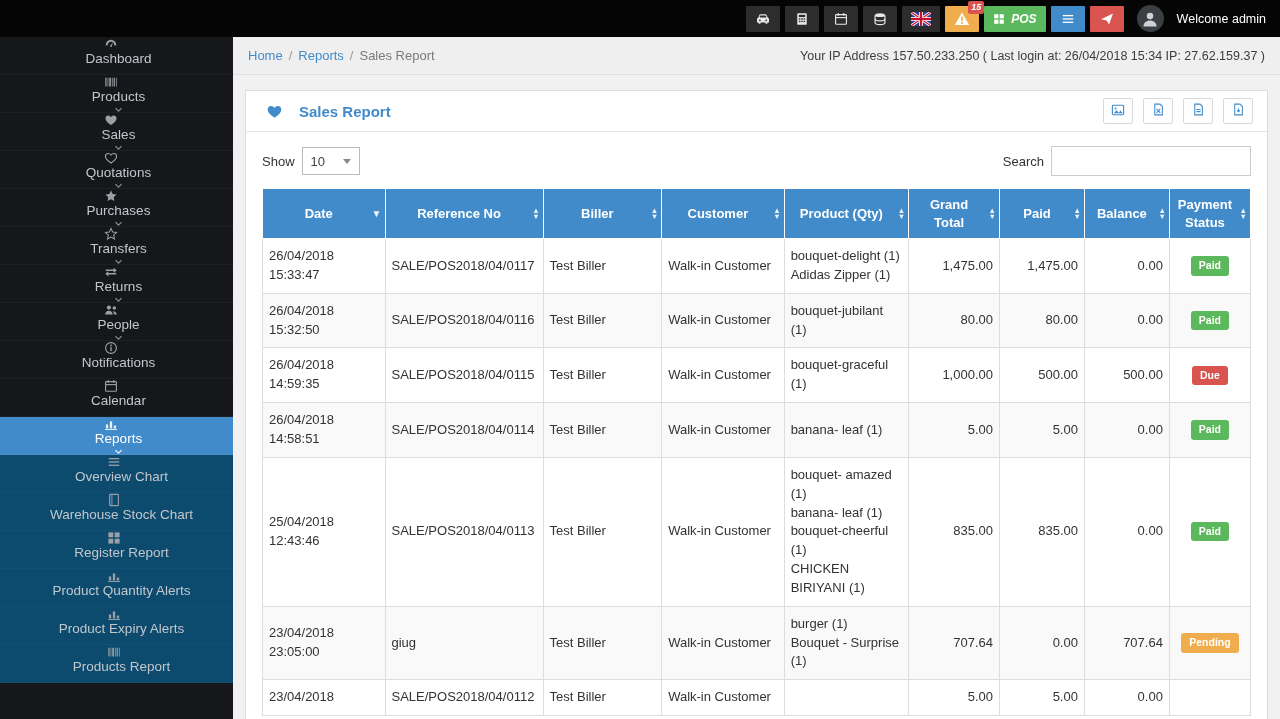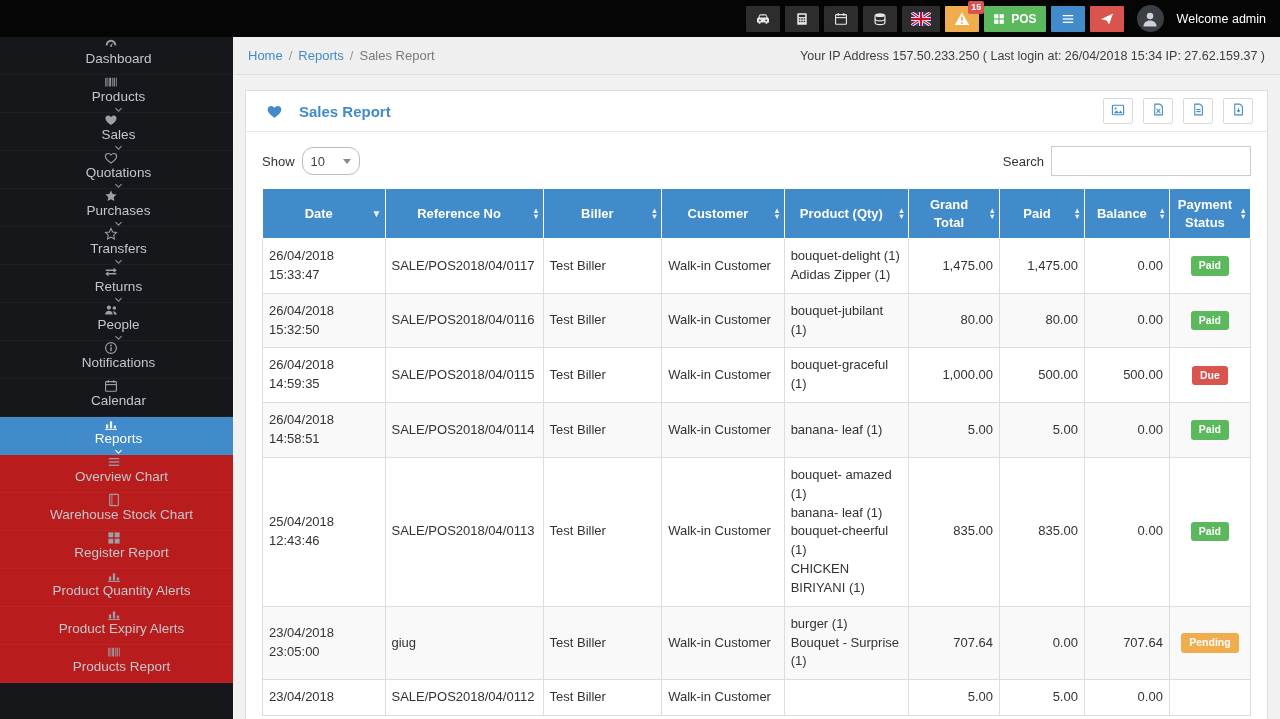--- a/index.html
+++ b/index.html
@@ -8,41 +8,41 @@
     width: 1280px; height: 719px;
     font-family: "Liberation Sans", sans-serif;
     background: #f1f1f1; position: relative;
   }
   button { font-family: inherit; cursor: pointer; border: none; background: none; }
 
   
   .topbar { position: fixed; top: 0; left: 0; width: 1280px; height: 37px; background: #050505; display: flex; align-items: center; z-index: 100; }
   .logo { width: 233px; height: 37px; background: #fff; display: flex; align-items: center; padding: 0 10px; font-size: 15px; font-weight: bold; color: #000; letter-spacing: .2px; }
   .topbar-right { margin-left: auto; display: flex; align-items: center; gap: 5px; padding-right: 14px; }
-  .tb-btn { height: 26px; min-width: 34px; border-radius: 1px; background: #2d2d2d; color: #e8e8e8; display: flex; align-items: center; justify-content: center; padding: 0 9px; position: relative; }
+  .tb-btn { height: 26px; min-width: 34px; border-radius: 1px; background: #2d2d2d; color: #e8e8e8; display: flex; align-items: center; justify-content: center; padding: 0 9px; position: relative; font-style: italic; }
   .tb-btn svg { display: block; }
   .tb-btn.orange { background: #f0ad4e; color: #fff; }
   .tb-btn.green  { background: #5cb85c; color: #fff; font-size: 12px; font-weight: bold; gap: 6px; }
   .tb-btn.blue   { background: #428bca; color: #fff; }
   .tb-btn.red    { background: #d9534f; color: #fff; }
   .badge-count { position: absolute; top: -5px; right: -5px; background: #d9534f; color: #fff; font-size: 9px; line-height: 1; padding: 2px 3px; border-radius: 2px; font-weight: bold; }
   .avatar { width: 27px; height: 27px; border-radius: 50%; background: #3b3f44; display: flex; align-items: flex-end; justify-content: center; color: #cdd2d6; margin-left: 8px; overflow: hidden; }
   .welcome { color: #fff; font-size: 12.5px; margin-left: 8px; white-space: nowrap; }
 
   
   .sidebar { position: fixed; top: 37px; left: 0; bottom: 0; width: 233px; background: #15171b; overflow: hidden; z-index: 50; }
   .side-item { display: flex; align-items: center; height: 38px; padding: 0 14px 0 18px; color: #c2c7cc; font-size: 13.5px; text-decoration: none; cursor: pointer; border-bottom: 1px solid rgba(255,255,255,.035); flex-direction: column; }
   .side-item .icon { width: 30px; display: flex; align-items: center; color: #9aa0a6; }
   .side-item .icon svg { width: 14px; height: 14px; }
   .side-item .side-label { flex: 1; }
   .side-item .chev { width: 12px; color: #868b90; }
   .side-item .chev svg { width: 11px; height: 11px; }
   .side-item.active { background: #428bca; color: #fff; }
   .side-item.active .icon, .side-item.active .chev { color: #eaf2fa; }
-  .side-item.sub { padding-left: 24px; background: #b91c1c; }
+  .side-item.sub { padding-left: 24px; background: #0c4a6e; }
 
   
   .content { margin-left: 233px; margin-top: 37px; height: 682px; overflow: hidden; background: #f1f1f1; }
   .breadcrumb-bar { height: 38px; background: #efefef; border-bottom: 1px solid #e0e0e0; display: flex; align-items: center; justify-content: space-between; padding: 0 15px; }
   .crumbs { font-size: 13px; display: flex; align-items: center; }
   .crumb.link { color: #428bca; cursor: pointer; }
   .crumb.current { color: #7a7a7a; }
   .sep { color: #9a9a9a; margin: 0 6px; }
   .ip-info { font-size: 12.5px; color: #3d3d3d; }
 
@@ -50,21 +50,21 @@
   .card-header { display: flex; align-items: center; padding: 7px 10px; border-bottom: 1px solid #e6e6e6; }
   .heart-wrap { color: #428bca; margin: 0 16px 0 10px; display: flex; }
   .heart-wrap svg { width: 17px; height: 17px; }
   .card-title { color: #428bca; font-weight: bold; font-size: 15px; }
   .export-group { margin-left: auto; display: flex; gap: 10px; padding-right: 4px; }
   .export-btn { width: 30px; height: 26px; border: 1px solid #d9d9d9; border-radius: 2px; background: #fff; color: #428bca; display: flex; align-items: center; justify-content: center; }
 
   .intro { padding: 13px 15px 6px; font-size: 13px; color: #444; }
   .controls { padding: 14px 16px 12px; display: flex; justify-content: space-between; align-items: center; }
   .show-ctl, .search-ctl { display: flex; align-items: center; gap: 7px; font-size: 13px; color: #333; }
-  .select { border: 1px solid #bbb; border-radius: 11px; height: 28px; min-width: 58px; padding: 0 8px; display: flex; align-items: center; justify-content: space-between; gap: 10px; background: #fff; font-size: 13px; color: #444; cursor: pointer; }
+  .select { border: 1px solid #bbb; border-radius: 0; height: 28px; min-width: 58px; padding: 0 8px; display: flex; align-items: center; justify-content: space-between; gap: 10px; background: #fff; font-size: 13px; color: #444; cursor: pointer; }
   .caret { width: 0; height: 0; border-left: 4px solid transparent; border-right: 4px solid transparent; border-top: 5px solid #888; }
   .search-input { width: 200px; height: 30px; border: 1px solid #ccc; padding: 0 8px; font-size: 13px; outline: none; background: #fff; }
 
   .table-wrap { padding: 0 16px 16px; }
   .report-table { width: 100%; border-collapse: collapse; table-layout: fixed; }
   .report-table th { background: #428bca; color: #fff; font-size: 13px; font-weight: bold; padding: 7px 14px 7px 4px; text-align: center; vertical-align: middle; position: relative; border: 1px solid rgba(255,255,255,.25); line-height: 1.35; cursor: pointer; }
   .report-table th .sort { position: absolute; right: 3px; top: 50%; transform: translateY(-50%); display: flex; flex-direction: column; font-size: 7.5px; line-height: 6px; color: rgba(255,255,255,.9); font-style: normal; }
   .report-table th .sort.single { font-size: 10px; line-height: 10px; }
   .report-table th .sort i { font-style: normal; display: block; }
   .report-table td { border: 1px solid #ddd; padding: 8px 6px; font-size: 13px; color: #333; line-height: 1.45; vertical-align: middle; word-wrap: break-word; }

